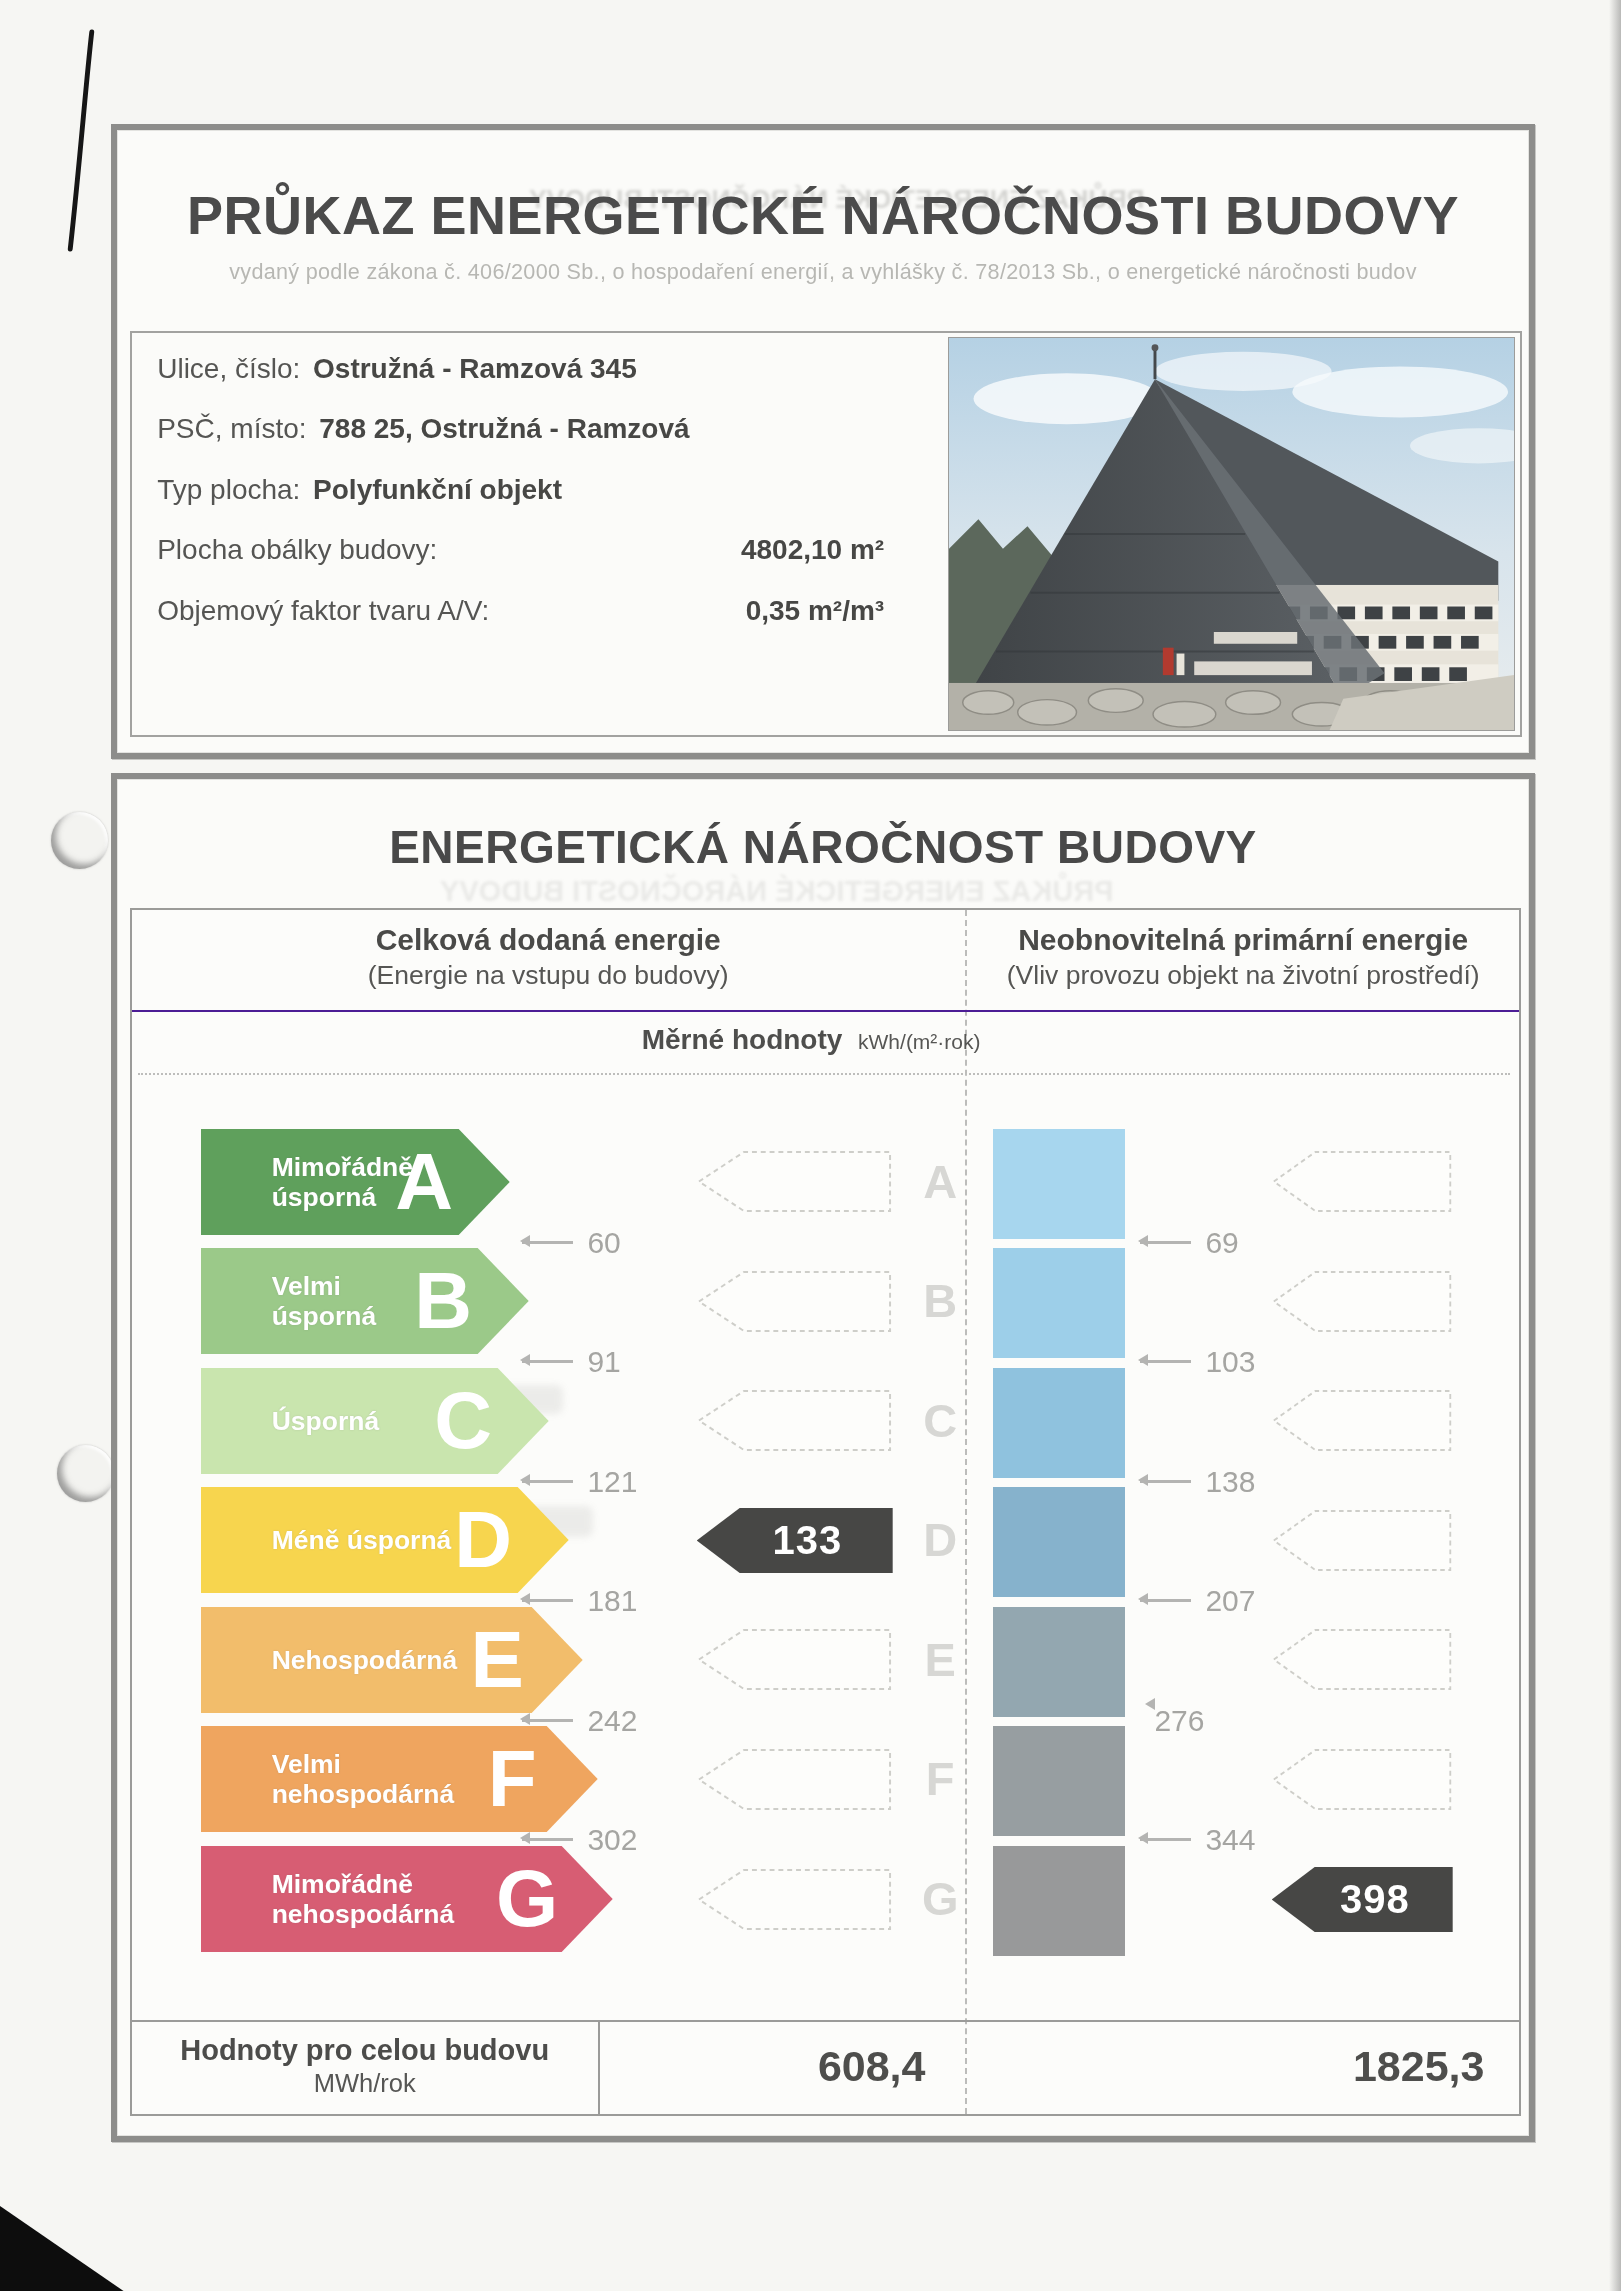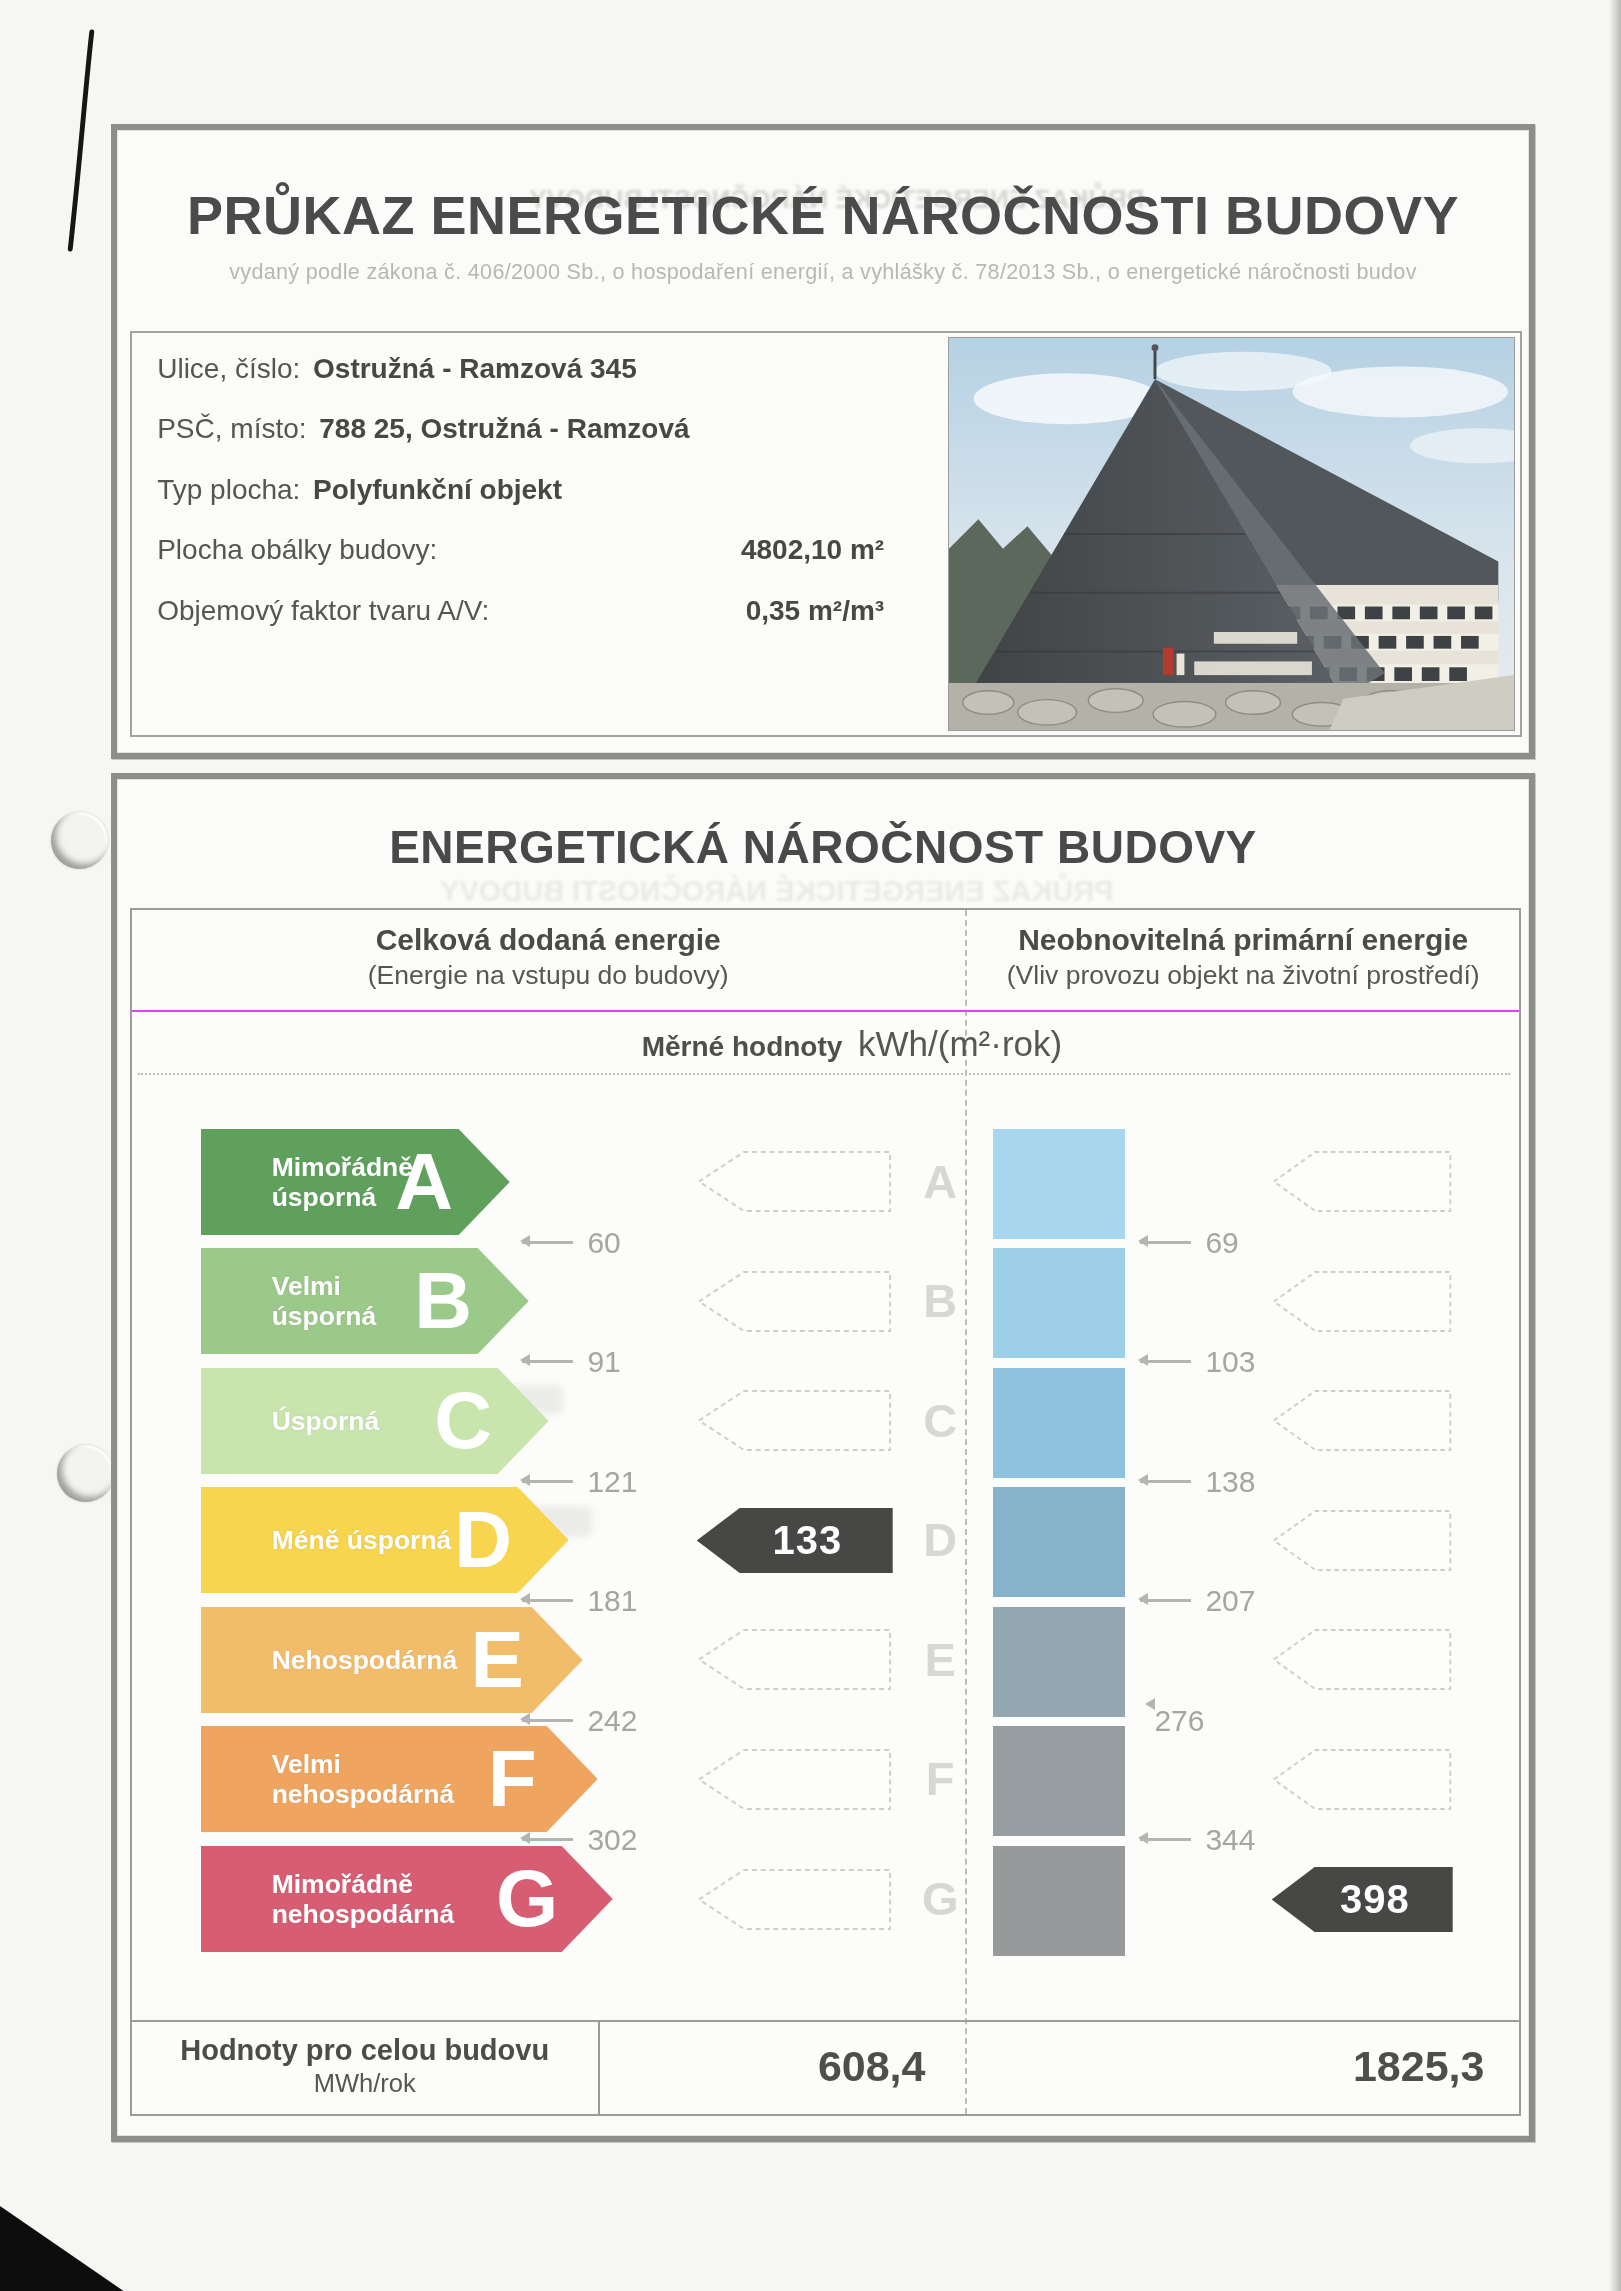--- a/index.html
+++ b/index.html
@@ -46,30 +46,30 @@
 
   
   .section-title { position:relative; margin:0; padding-top:41px; text-align:center;
     font-size:46px; font-weight:bold; color:#494949; letter-spacing:0.5px; }
 
   .rtable { position:absolute; left:12.7px; top:129px; width:1387px; height:1204px;
     border:2px solid #9b9b99; background:#fcfcfa; }
   .vdash { position:absolute; left:833px; top:0; height:100%; width:0;
     border-left:2.9px dashed #bcbcba; }
   .rheader { position:absolute; top:0; left:0; width:100%; height:100px;
-    border-bottom:2px solid #d946ef; }
+    border-bottom:2px solid #4c1d95; }
   .hcell { position:absolute; top:0; height:100%; text-align:center; }
   .hcell.left  { left:0;    width:833px; }
   .hcell.right { left:836px; width:551px; }
   .hcell .h1 { margin-top:12.7px; font-size:30px; font-weight:bold; color:#4a4a48; }
   .hcell .h2 { margin-top:2.9px;  font-size:26.5px; color:#565654; }
 
   .units-row { position:absolute; left:510px; top:114px; white-space:nowrap; }
   .units-row .u1 { font-size:28px; font-weight:bold; color:#4e4e4c; }
-  .units-row .u2 { font-size:35px; color:#565654; margin-left:15.7px; }
+  .units-row .u2 { font-size:21px; color:#565654; margin-left:15.7px; }
   .dotted-hr { position:absolute; left:5.9px; top:163px; width:1372px; height:0;
     border-top:2.9px dotted #bdbdbb; }
 
   
   .band { position:absolute; left:69px; height:106px;
     clip-path:polygon(0 0, calc(100% - 51px) 0, 100% 50%, calc(100% - 51px) 100%, 0 100%); }
   .band .blabel { position:absolute; left:71px; top:50%; transform:translateY(-50%);
     color:#fff; font-weight:bold; font-size:26.5px; line-height:30px; text-shadow:0 0 2px rgba(120,120,120,.25); }
   .band .bletter { position:absolute; right:51px; top:50%; transform:translateY(-50%);
     width:69px; text-align:center; color:#fff; font-weight:bold; font-size:80px; }

